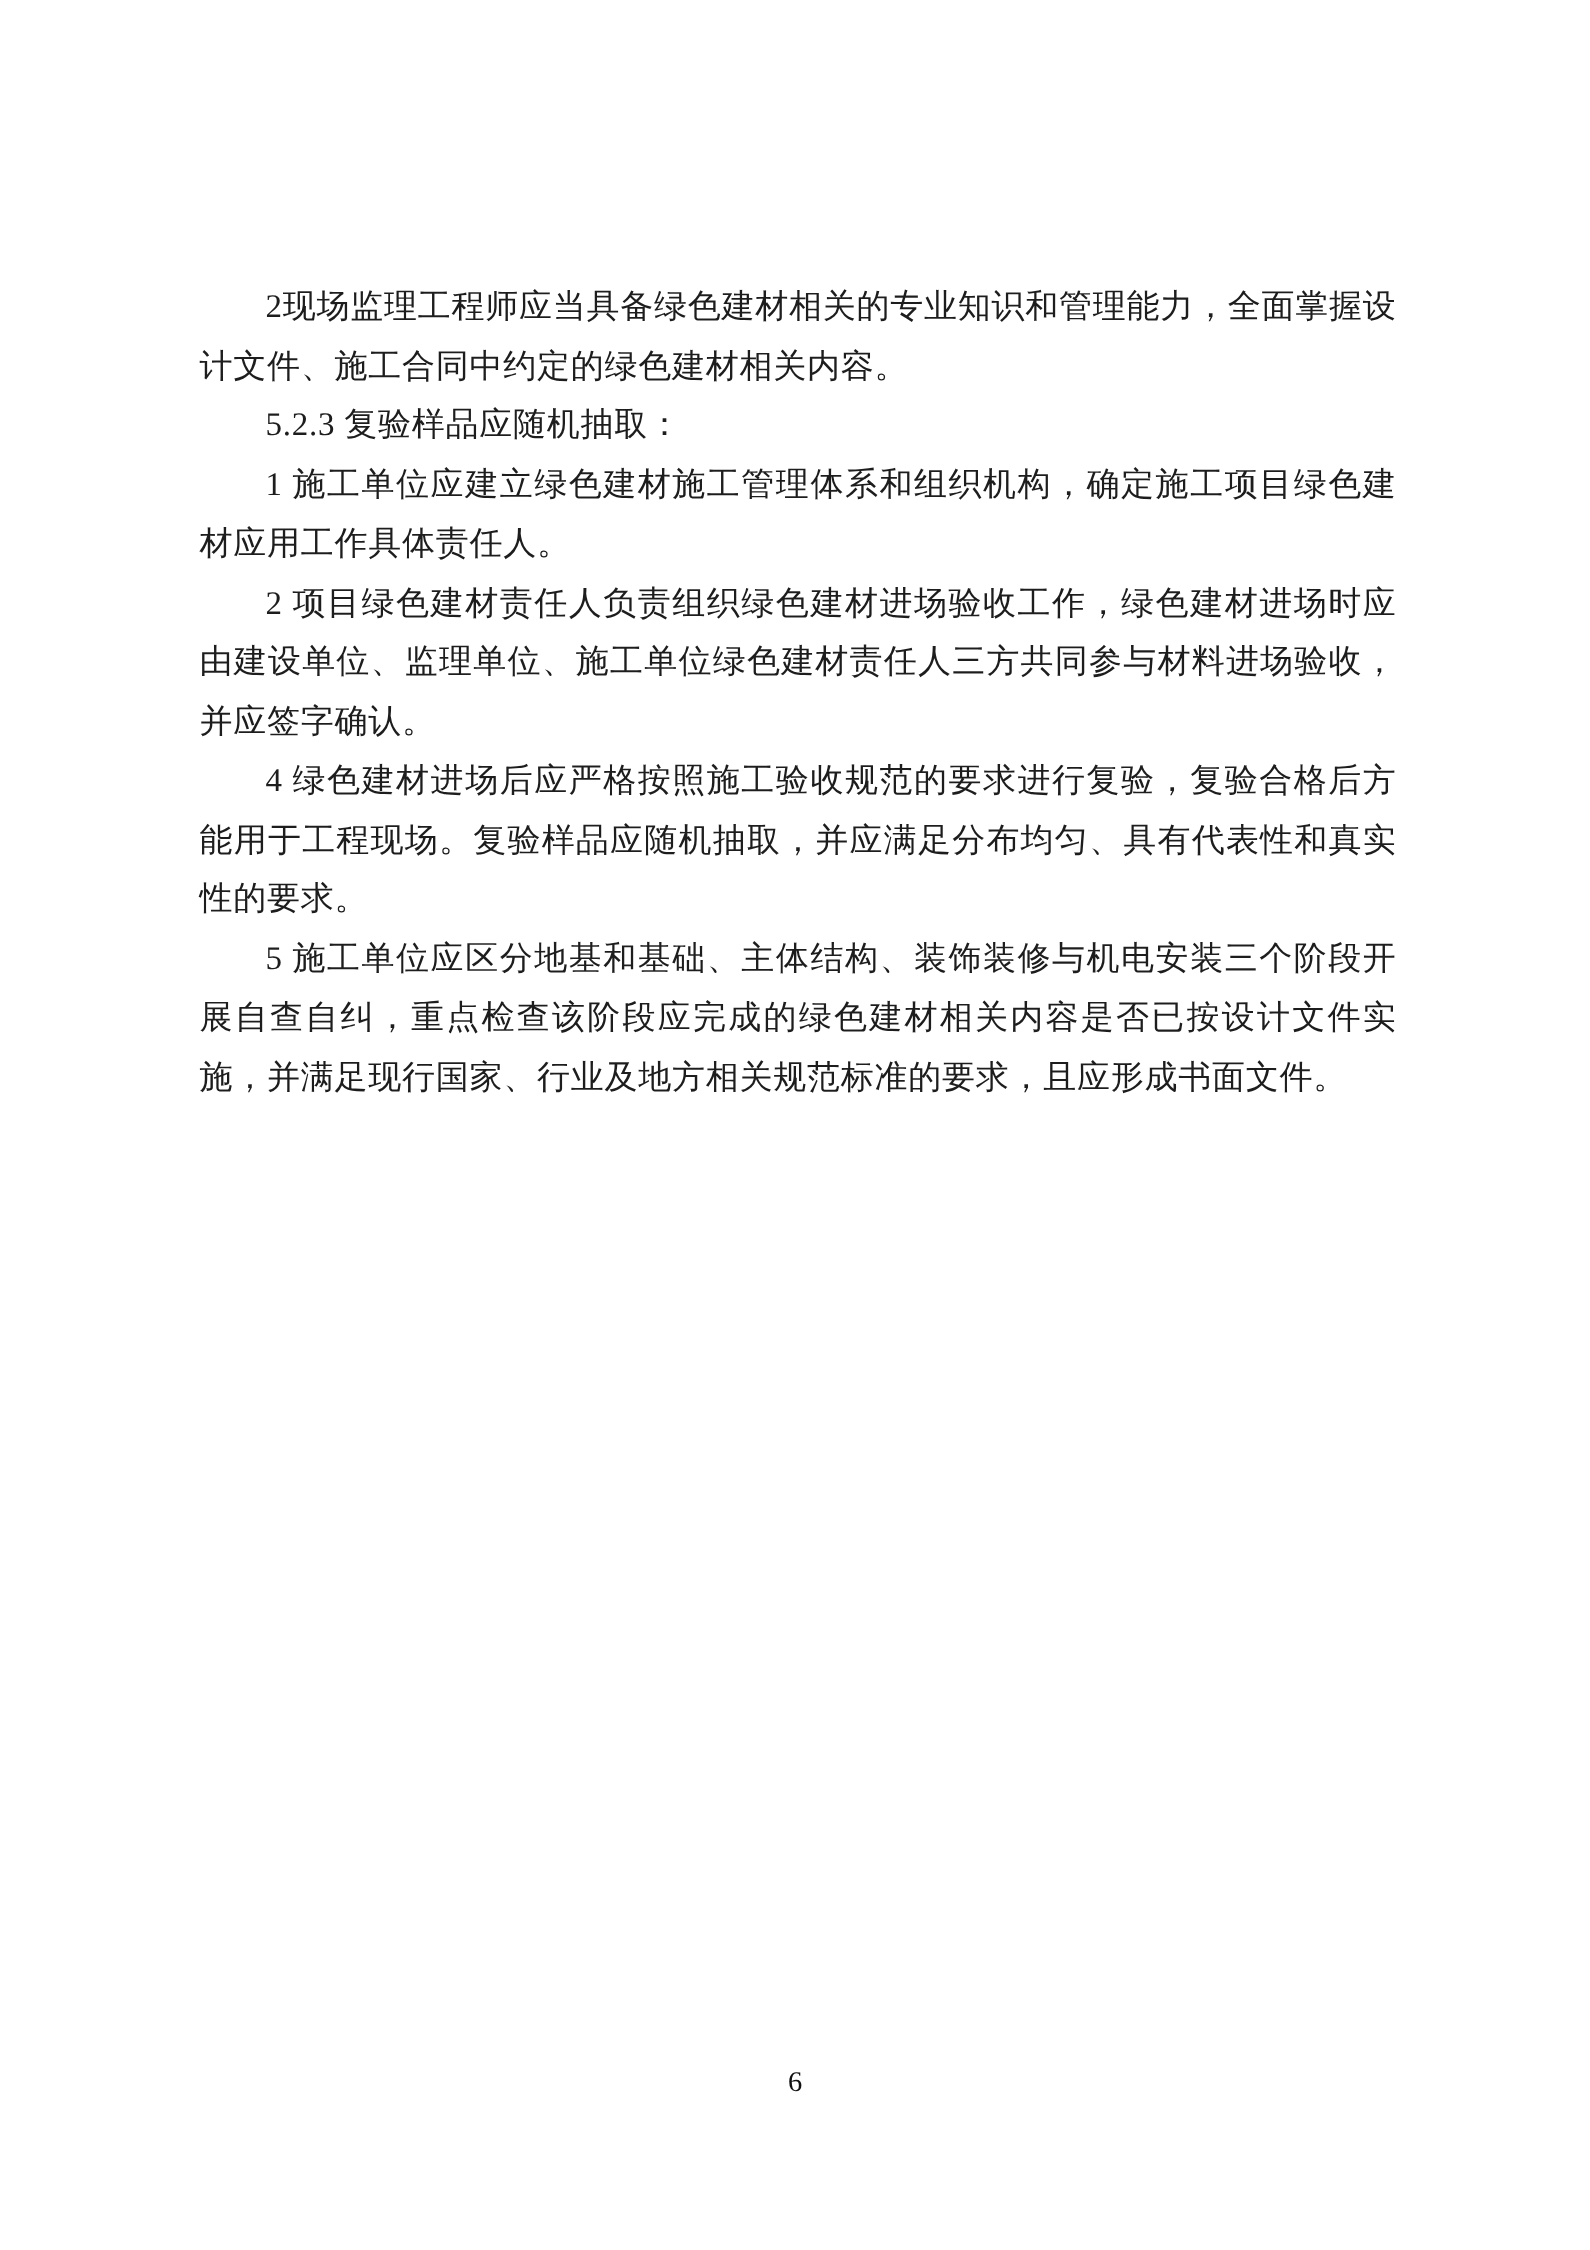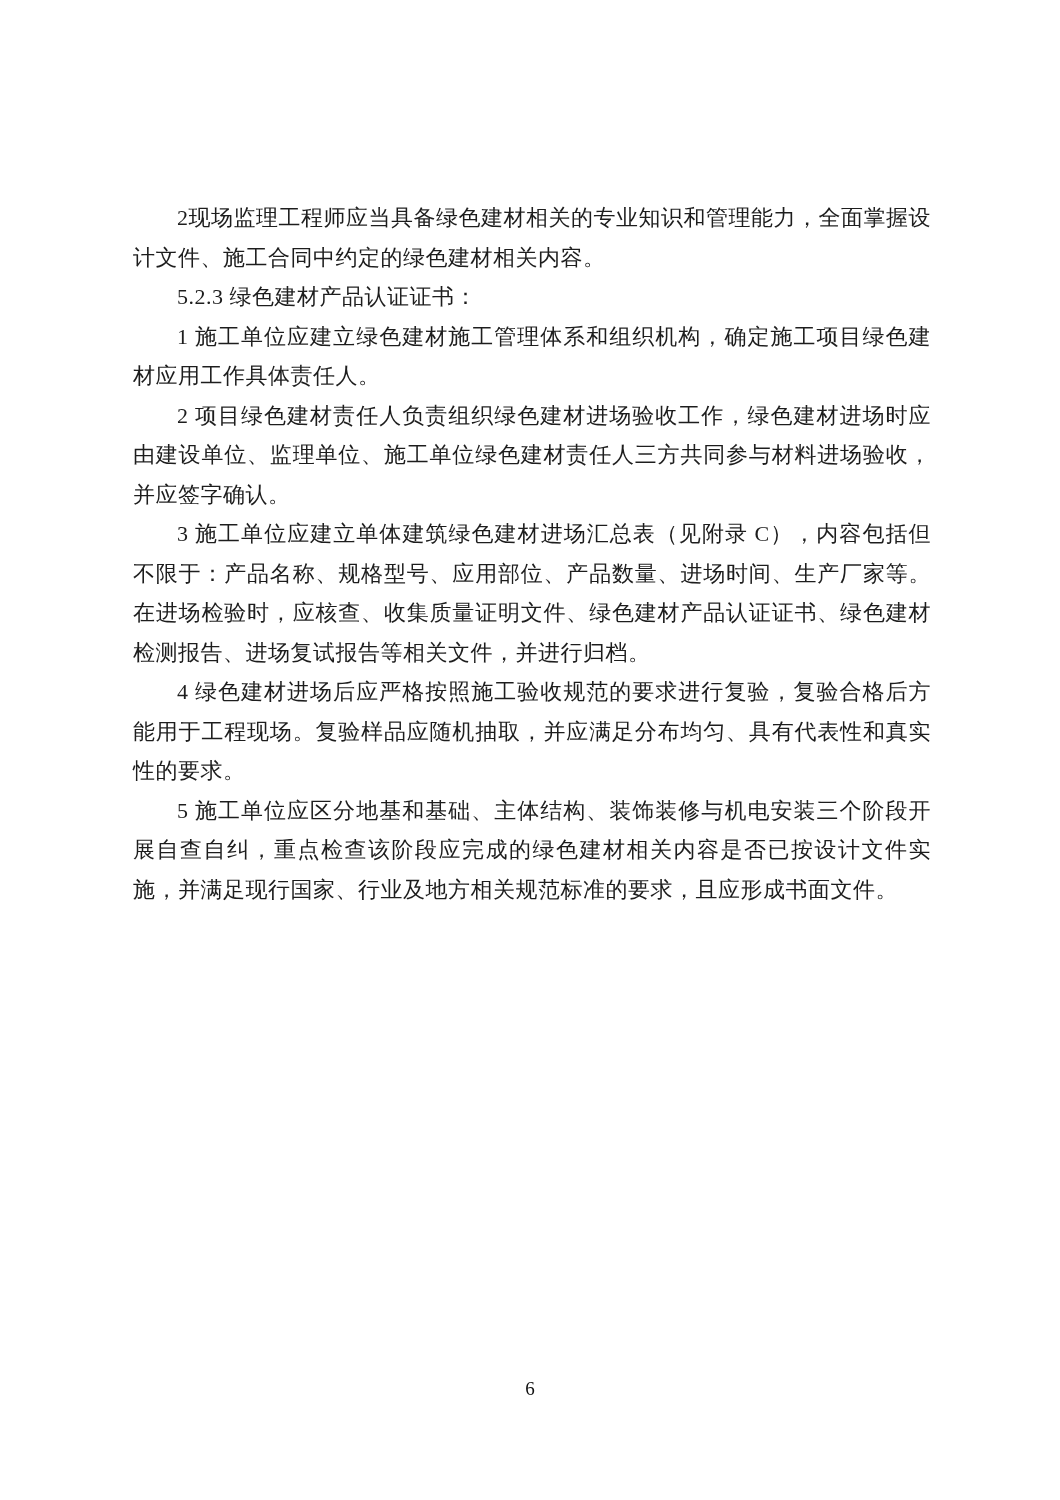--- a/index.html
+++ b/index.html
@@ -12,21 +12,21 @@
     width: 1060px;
     height: 1500px;
     background: #ffffff;
     font-family: "Liberation Serif", "DejaVu Serif", serif;
     color: #1d1d1d;
     overflow: hidden;
   }
   .content {
     position: absolute;
     left: 133px;
-    top: 198px;
+    top: 184px;
     width: 798px;
   }
   .content p {
     margin: 0;
     padding: 0;
     font-size: 22px;
     line-height: 39.5px;
     text-indent: 2em;
     text-align: justify;
     letter-spacing: 0.5px;
@@ -40,21 +40,20 @@
     font-size: 19px;
     color: #111111;
   }
 </style>
 </head>
 <body>
 
 <div class="page">
   <div class="content">
     <p>2现场监理工程师应当具备绿色建材相关的专业知识和管理能力，全面掌握设计文件、施工合同中约定的绿色建材相关内容。</p>
-    <p>5.2.3 绿色建材产品认证证书：</p>
+    <p>5.2.3 复验样品应随机抽取：</p>
     <p>1 施工单位应建立绿色建材施工管理体系和组织机构，确定施工项目绿色建材应用工作具体责任人。</p>
     <p>2 项目绿色建材责任人负责组织绿色建材进场验收工作，绿色建材进场时应由建设单位、监理单位、施工单位绿色建材责任人三方共同参与材料进场验收，并应签字确认。</p>
-    <p>3 施工单位应建立单体建筑绿色建材进场汇总表（见附录 C），内容包括但不限于：产品名称、规格型号、应用部位、产品数量、进场时间、生产厂家等。在进场检验时，应核查、收集质量证明文件、绿色建材产品认证证书、绿色建材检测报告、进场复试报告等相关文件，并进行归档。</p>
     <p>4 绿色建材进场后应严格按照施工验收规范的要求进行复验，复验合格后方能用于工程现场。复验样品应随机抽取，并应满足分布均匀、具有代表性和真实性的要求。</p>
     <p>5 施工单位应区分地基和基础、主体结构、装饰装修与机电安装三个阶段开展自查自纠，重点检查该阶段应完成的绿色建材相关内容是否已按设计文件实施，并满足现行国家、行业及地方相关规范标准的要求，且应形成书面文件。</p>
   </div>
   <div class="footer">6</div>
 </div>
 
 </body></html>

